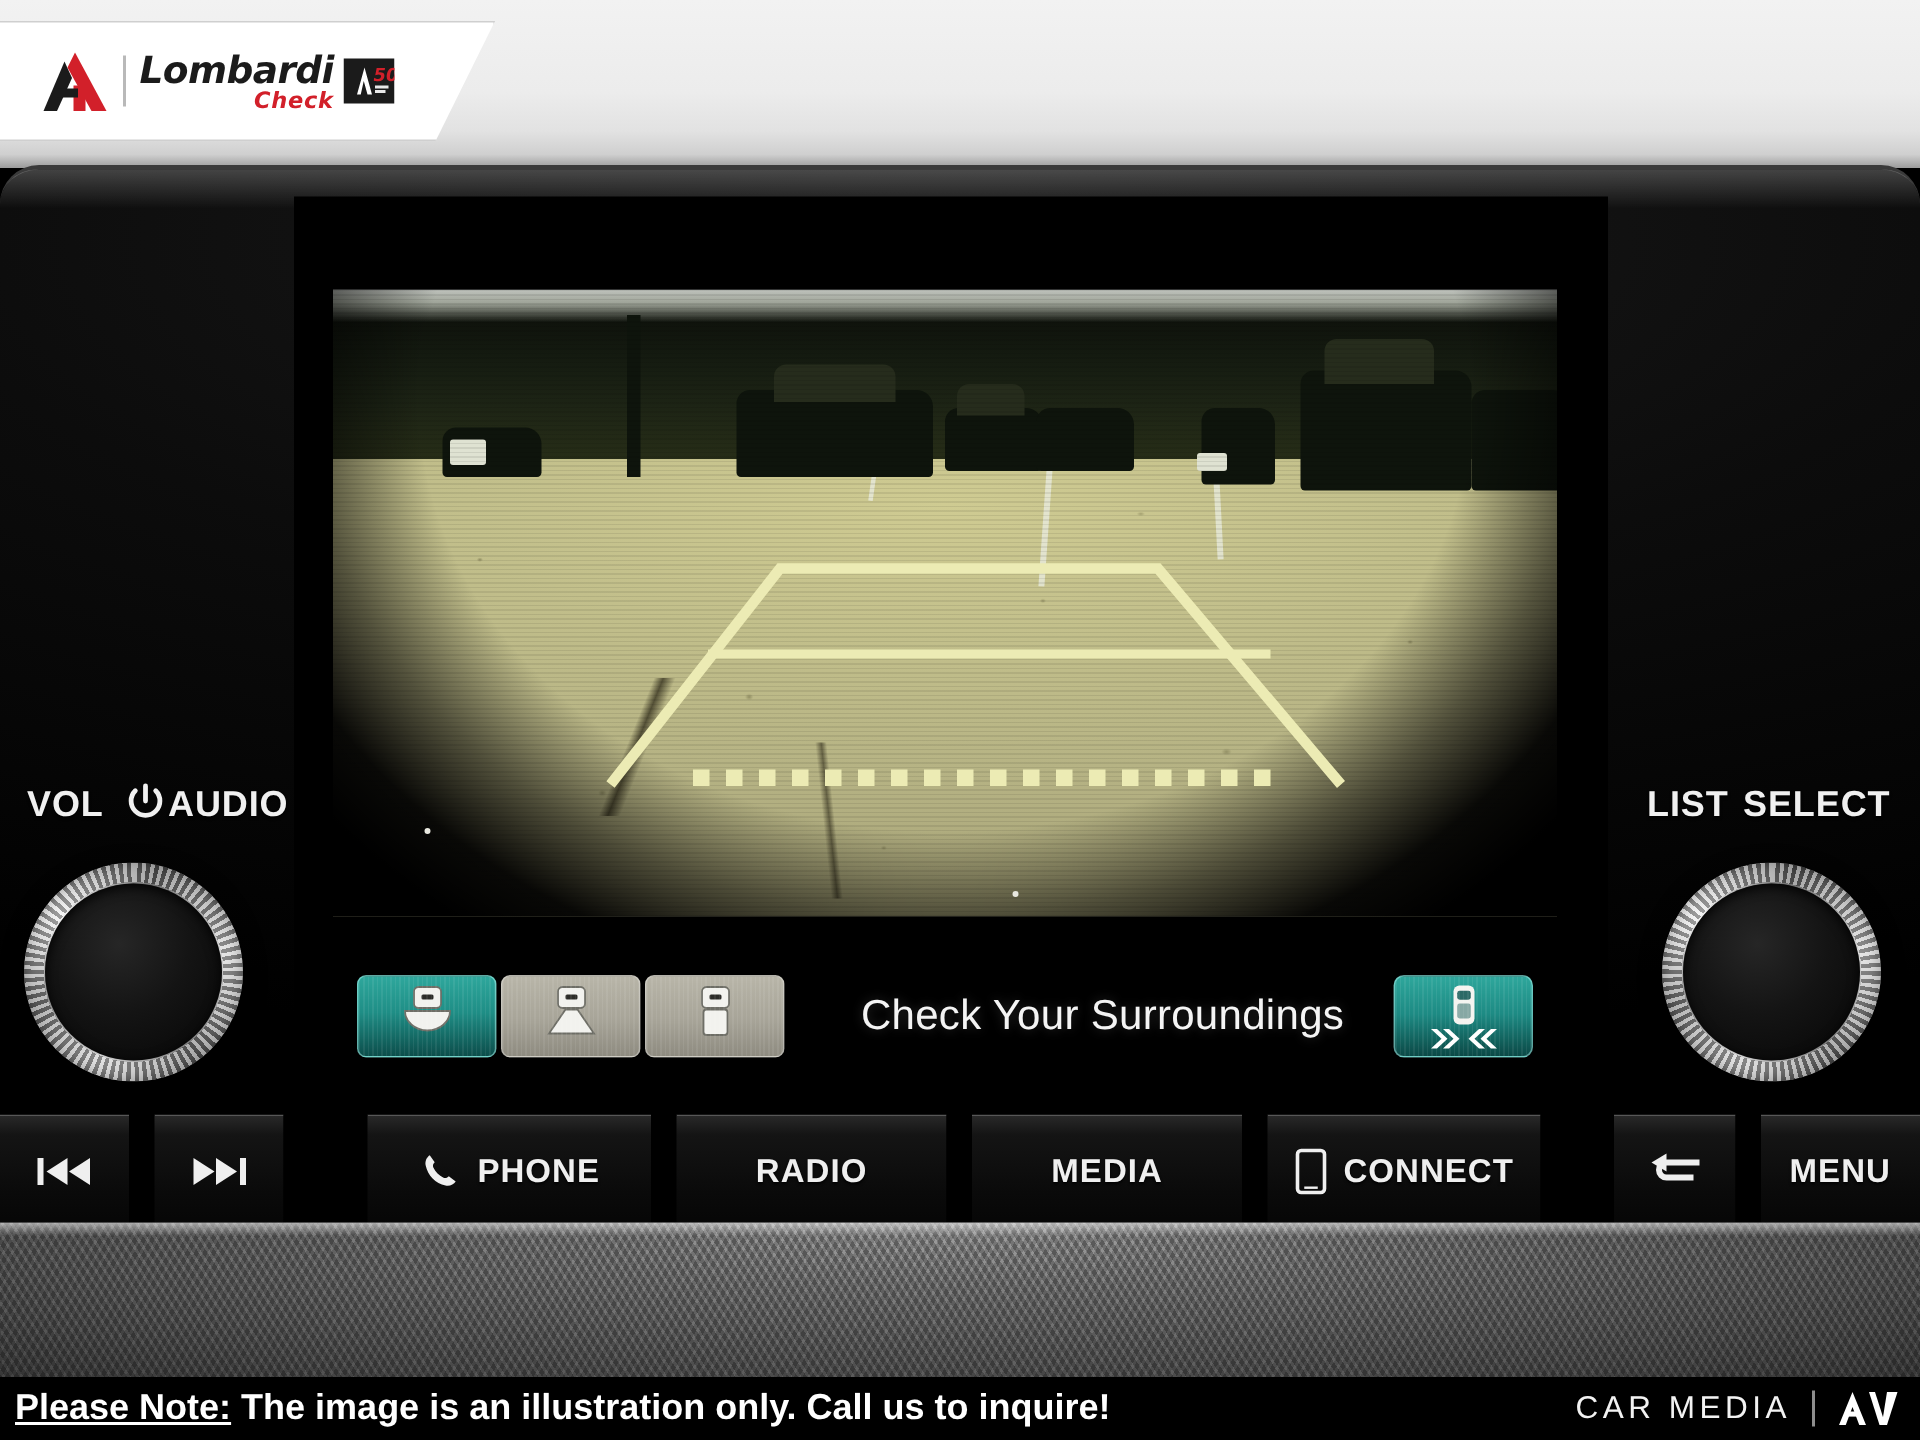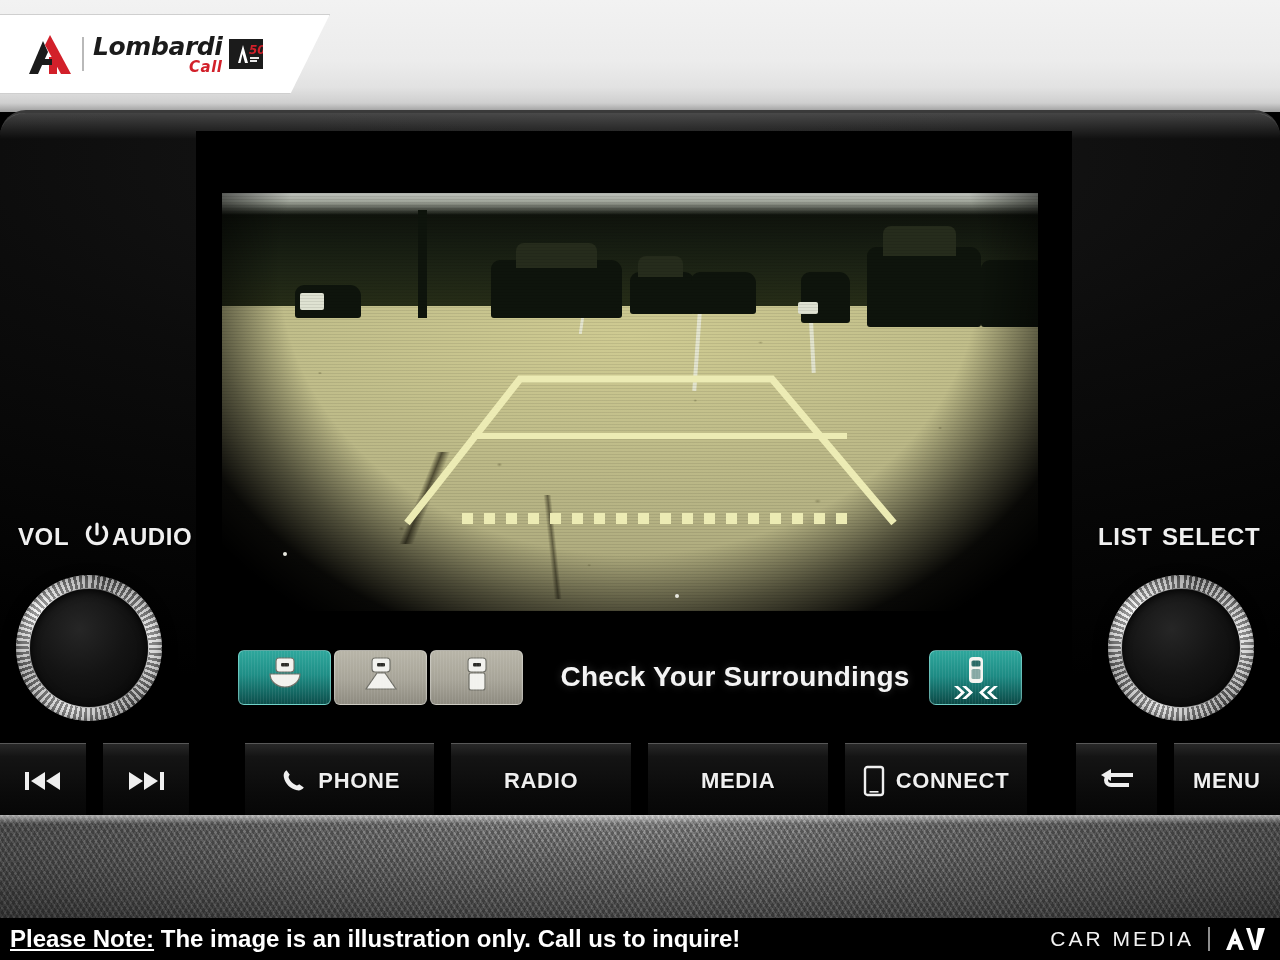--- a/index.html
+++ b/index.html
@@ -169,21 +169,21 @@
     background: linear-gradient(180deg, #2ea79c 0%, #1f8e86 45%, #0c4e4b 100%);
     border-color: rgba(180,255,248,.5);
   }
   .view-btn::after {
     content:""; position:absolute; inset:0;
     background: repeating-linear-gradient(90deg, rgba(255,255,255,.07) 0 1px, transparent 1px 3px);
   }
   .status-text {
     flex:1; text-align:center;
     color:#f4f4f4;
-    font-size:28px; font-weight:700;
+    font-size:28px; font-weight:400;
     letter-spacing:.2px;
     text-shadow:0 0 8px rgba(255,255,255,.18);
     margin-left: 18px;
   }
   .cross-btn {
     width:93px; height:55px; border-radius:7px; margin-right:16px;
     display:flex; align-items:center; justify-content:center;
     position:relative; overflow:hidden;
     background: linear-gradient(180deg, #2ea79c 0%, #1d8a83 48%, #0b4946 100%);
     border:1px solid rgba(190,255,250,.45);
@@ -293,21 +293,21 @@
         <svg class="logo-mark" viewBox="0 0 48 46">
           <polygon points="3,43 17,10 22,21 12,43" fill="#1b1b1b"></polygon>
           <polygon points="17,43 31,10 36,21 26,43" fill="#1b1b1b" opacity="0"></polygon>
           <polygon points="24,4 45,43 35,43 19,14" fill="#d2202a"></polygon>
           <polygon points="23,26 31,26 31,43 23,43" fill="#d2202a"></polygon>
           <polygon points="12,28 26,28 26,34 12,34" fill="#1b1b1b"></polygon>
         </svg>
         <div class="logo-div"></div>
         <div class="logo-words">
           <div class="logo-lombardi">Lombardi</div>
-          <div class="logo-honda">Call</div>
+          <div class="logo-honda">Check</div>
         </div>
         <svg class="logo-badge" viewBox="0 0 34 34">
           <rect x="0" y="2" width="34" height="30" fill="#1b1b1b"></rect>
           <polygon points="9,26 14,8 19,26 16,26 13.5,17 11.5,26" fill="#ffffff"></polygon>
           <text x="20" y="17" font-family="DejaVu Sans" font-size="12" font-weight="bold" font-style="italic" fill="#d2202a">50</text>
           <rect x="21" y="20" width="9" height="2" fill="#e9e9e9"></rect>
           <rect x="21" y="23" width="7" height="2" fill="#e9e9e9"></rect>
         </svg>
       </div>
     </div>

